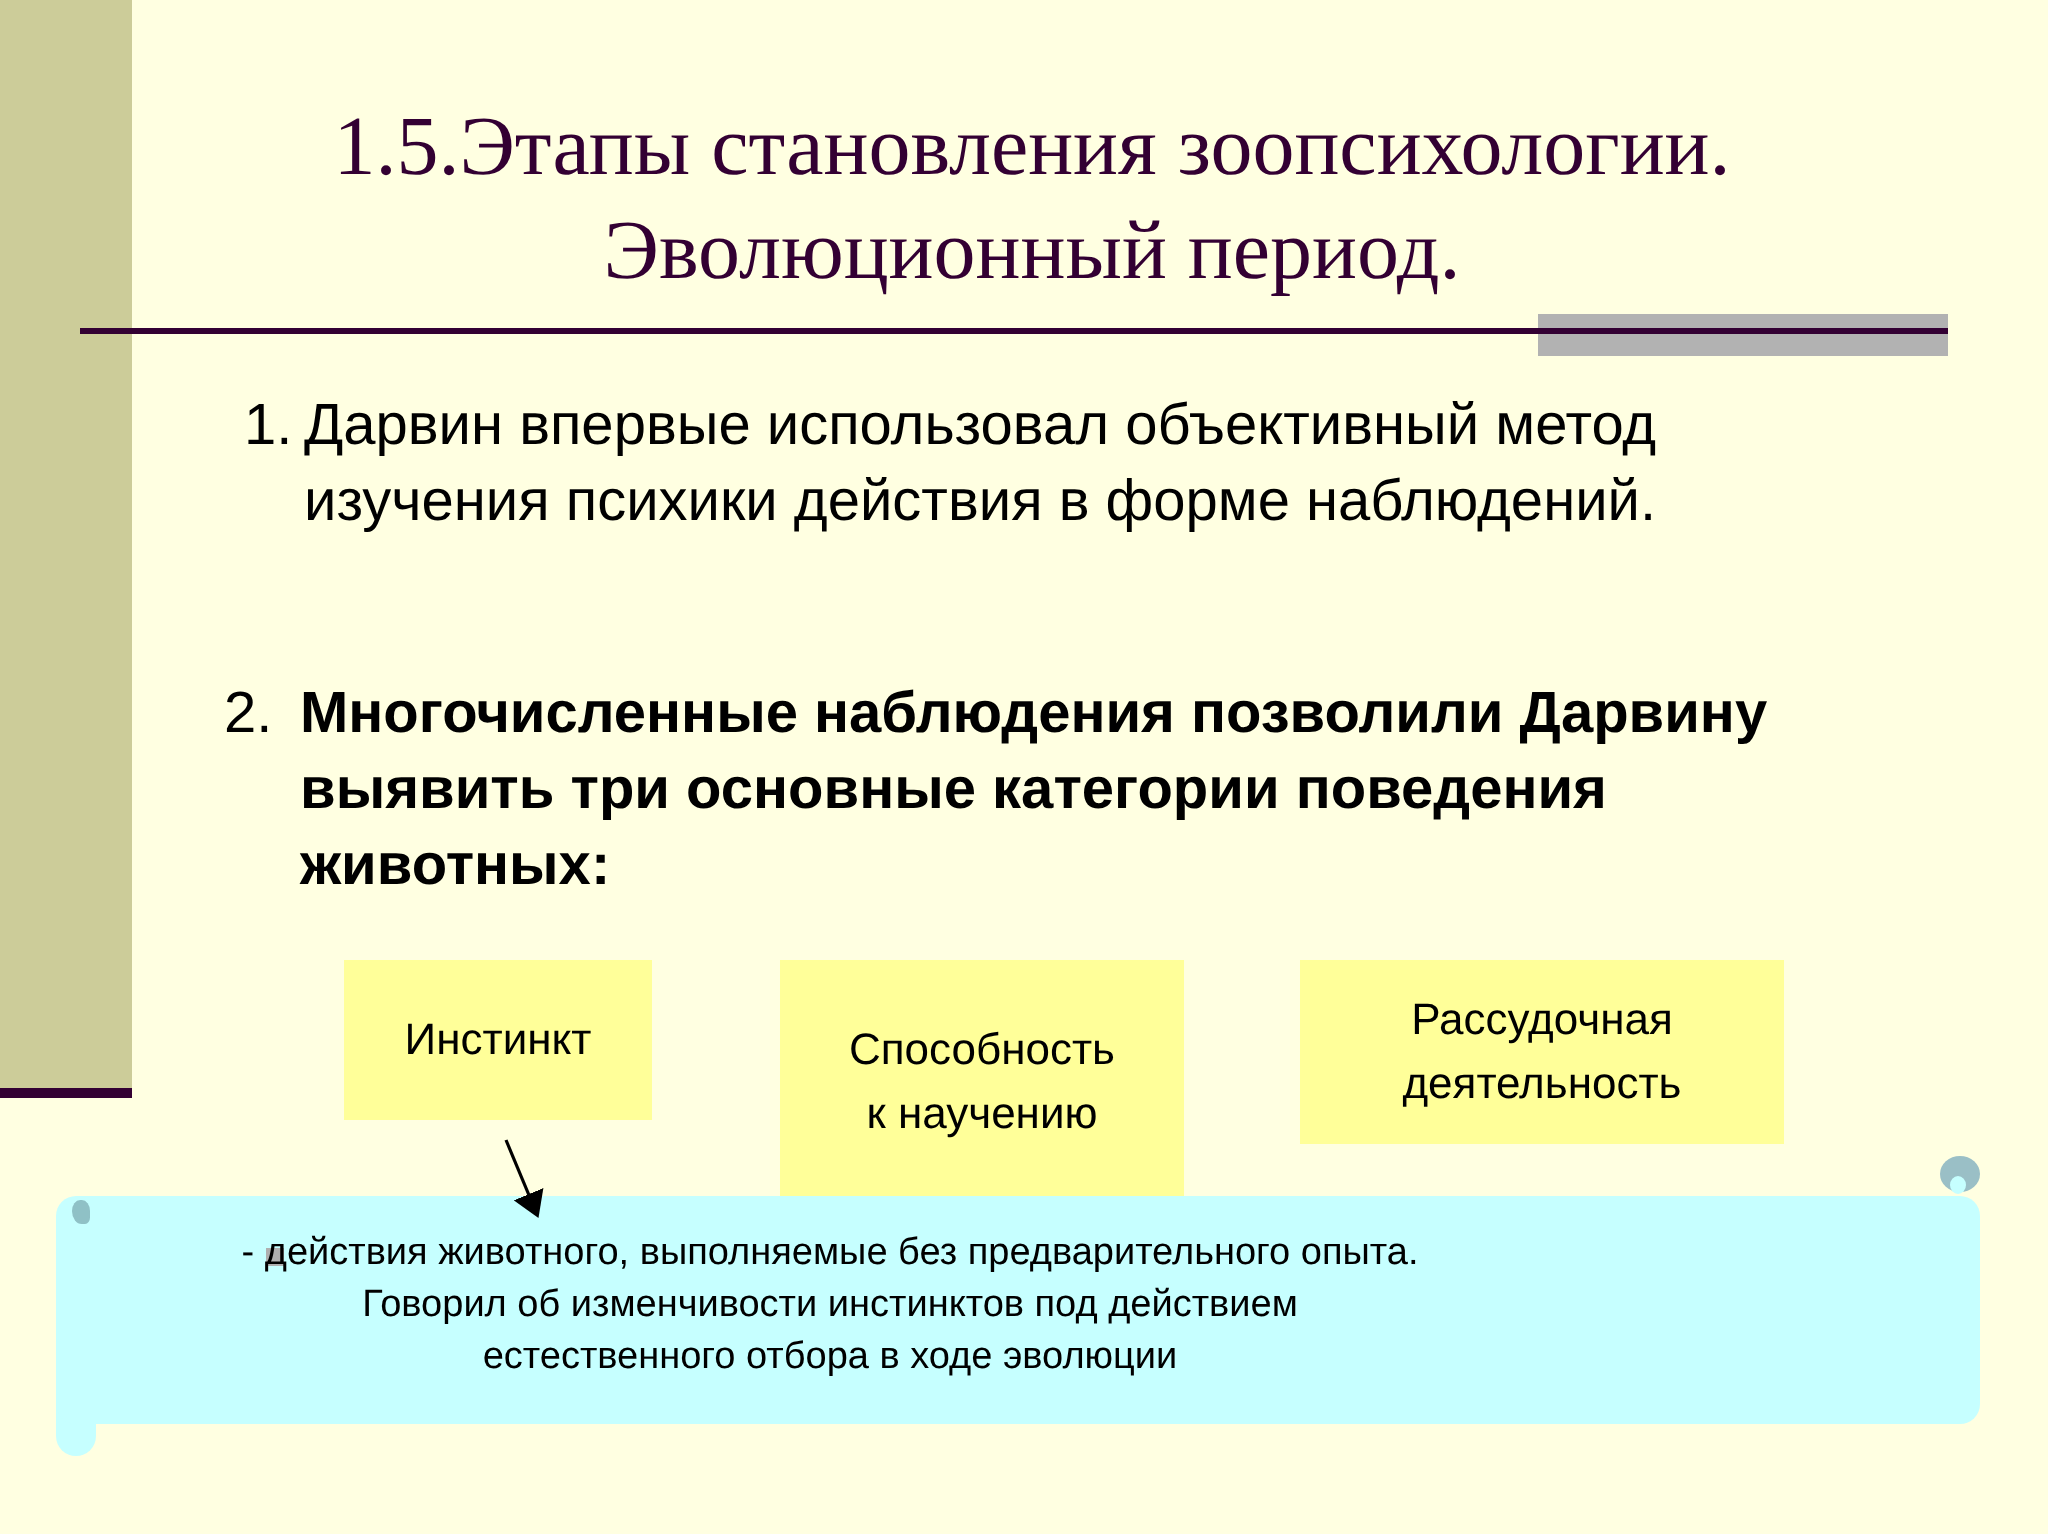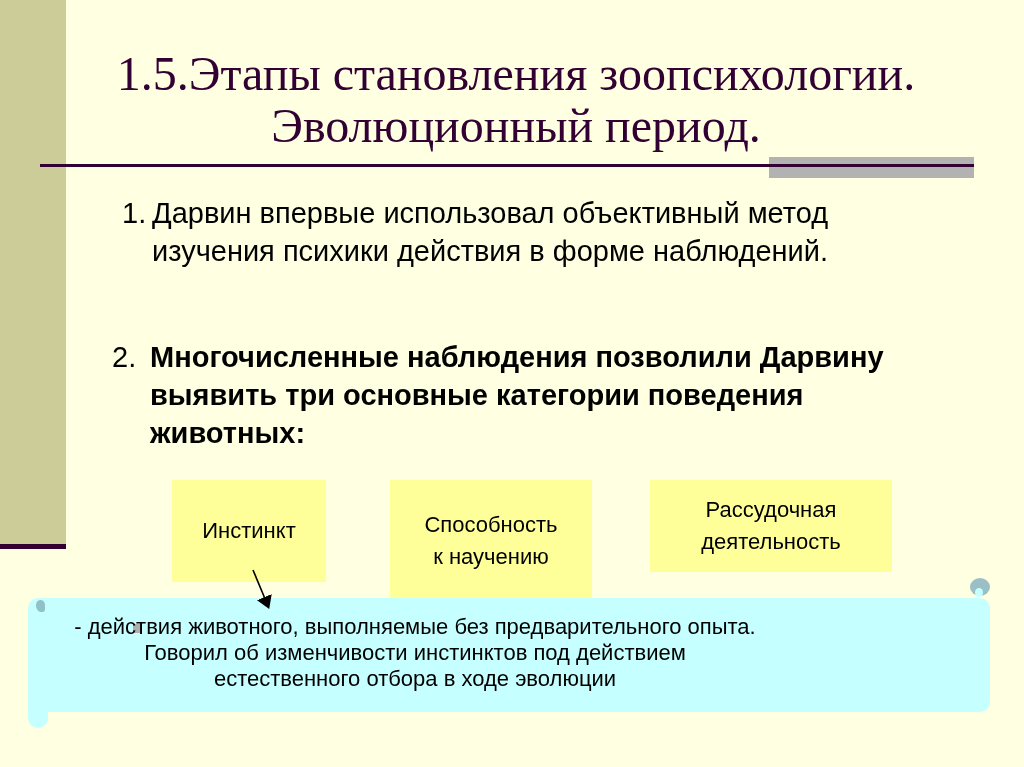--- a/index.html
+++ b/index.html
@@ -14,21 +14,21 @@
       background: #CCCC99;
     }
     .side-band-line {
       position: absolute; left: 0; top: 544px; width: 66px; height: 5px;
       background: #330033;
     }
     .title {
       position: absolute; left: 66px; top: 48px; width: 900px;
       text-align: center;
       font-family: "Liberation Serif", serif;
-      font-size: 48px; line-height: 52px;
+      font-size: 42px; line-height: 52px;
       color: #330033;
     }
     .title-rule {
       position: absolute; left: 40px; top: 164px; width: 934px; height: 3px;
       background: #330033;
     }
     .title-rule-accent {
       position: absolute; left: 769px; top: 157px; width: 205px; height: 21px;
       background: #B2B2B2;
     }
@@ -43,21 +43,21 @@
     .point .num { position: absolute; }
     .point1 { left: 122px; top: 194px; width: 860px; }
     .point1 .line { display: block; padding-left: 30px; }
     .point2 { left: 112px; top: 338px; width: 870px; }
     .point2 .line { display: block; padding-left: 38px; font-weight: bold; }
     .cat-box {
       position: absolute; background: #FFFF99;
       display: flex; align-items: center; justify-content: center;
       text-align: center; font-size: 22px; line-height: 32px; color: #000;
     }
-    .cat1 { left: 172px; top: 480px; width: 154px; height: 102px; }
+    .cat1 { left: 172px; top: 480px; width: 154px; height: 80px; }
     .cat2 { left: 390px; top: 480px; width: 202px; height: 122px; }
     .cat3 { left: 650px; top: 480px; width: 242px; height: 92px; }
     .arrow-svg { position: absolute; left: 0; top: 0; pointer-events: none; }
     .scroll {
       position: absolute; left: 28px; top: 598px; width: 962px; height: 114px;
       background: #C6FFFF; border-radius: 10px;
     }
     .scroll-tail {
       position: absolute; left: 28px; top: 700px; width: 20px; height: 28px;
       background: #C6FFFF; border-radius: 0 0 10px 10px;
@@ -69,21 +69,21 @@
     .scroll-curl-right {
       position: absolute; left: 970px; top: 578px; width: 20px; height: 18px;
       background: #9ABFC6; border-radius: 50%;
     }
     .scroll-curl-right::after {
       content: ""; position: absolute; left: 5px; top: 10px; width: 8px; height: 9px;
       background: #C6FFFF; border-radius: 50%;
     }
     .scroll-text {
       position: absolute; left: 28px; top: 614px; width: 774px;
-      text-align: center; font-size: 22px; line-height: 26px; color: #000;
+      text-align: center; font-size: 19px; line-height: 26px; color: #000;
     }
     .scroll-bullet {
       position: absolute; left: 133px; top: 624px; width: 9px; height: 9px;
       background: #AFAFAF;
     }
   </style>
 </head>
 <body>
 
 <div class="side-band"></div>

